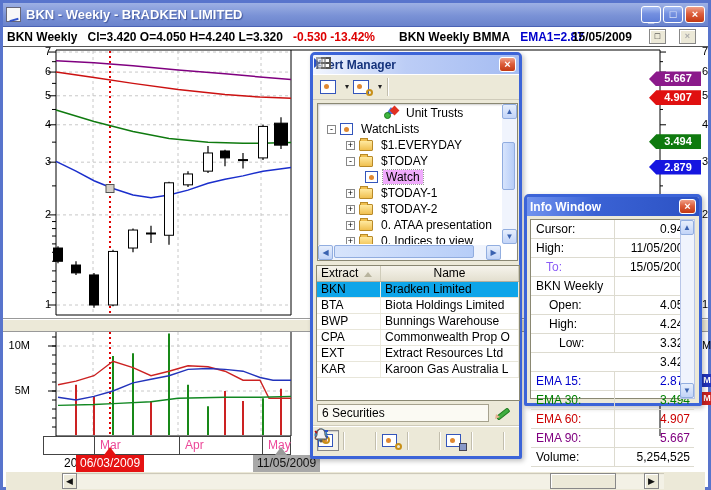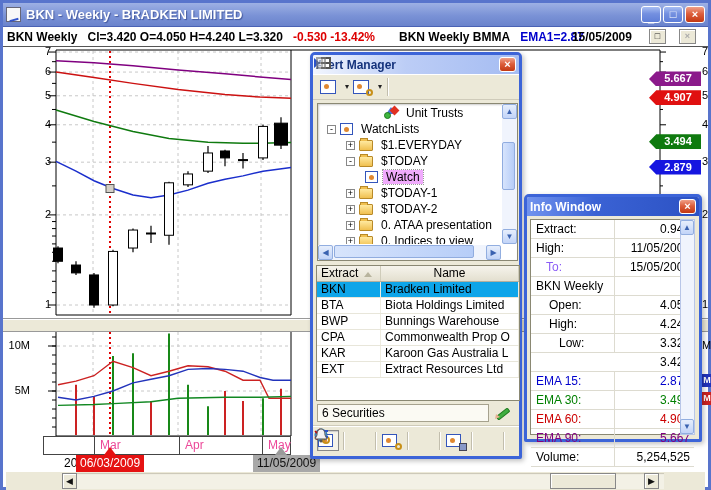--- a/index.html
+++ b/index.html
@@ -419,26 +419,26 @@
           </div>
           <div class="am-tr">
             <div class="col-sym">BWP</div>
             <div class="col-name">Bunnings Warehouse</div>
           </div>
           <div class="am-tr">
             <div class="col-sym">CPA</div>
             <div class="col-name">Commonwealth Prop O</div>
           </div>
           <div class="am-tr">
+            <div class="col-sym">EXT</div>
+            <div class="col-name">Extract Resources Ltd</div>
+          </div>
+          <div class="am-tr">
             <div class="col-sym">KAR</div>
             <div class="col-name">Karoon Gas Australia L</div>
-          </div>
-          <div class="am-tr">
-            <div class="col-sym">EXT</div>
-            <div class="col-name">Extract Resources Ltd</div>
           </div>
         </div>
     </div>
 
     <div class="am-status">6 Securities</div>
     <div class="pencil-btn">
       <svg width="20" height="18">
         <rect x="3" y="9" width="14" height="4" rx="1" transform="rotate(-38 10 11)" fill="#3fae3f" stroke="#1d7a1d"></rect>
         <polygon points="2,16 7,14 3,11" fill="#e8b090"></polygon>
       </svg>
@@ -479,28 +479,28 @@
       <span class="tbi">
         <svg width="16" height="16">
             <path d="M8 2c-3 0-4 3-4 6l-2 4h12l-2-4c0-3-1-6-4-6z" fill="#f2f2f2" stroke="#555"></path>
             <circle cx="8" cy="14" r="1.5" fill="#555"></circle>
           </svg>
       </span>
       <span class="tb-sep"></span>
     </div>
   </div>
 
-  <div class="float-win" style="left:521px;top:191px;width:178px;height:248px;z-index:20">
+  <div class="float-win" style="left:521px;top:191px;width:178px;height:212px;z-index:20">
     <div class="fw-title iw-title">
       <span class="t">Info Window</span>
       <span class="fw-close">×</span>
     </div>
     <div class="iw-body" id="iw-rows">
         <div class="iw-row">
-          <div class="lbl" style="color: rgb(0, 0, 0); padding-left: 5px;">Extract:</div>
+          <div class="lbl" style="color: rgb(0, 0, 0); padding-left: 5px;">Cursor:</div>
           <div class="val" style="color: rgb(0, 0, 0);">0.948</div>
         </div>
         <div class="iw-row">
           <div class="lbl" style="color: rgb(0, 0, 0); padding-left: 5px;">High:</div>
           <div class="val" style="color: rgb(0, 0, 0);">11/05/2009</div>
         </div>
         <div class="iw-row">
           <div class="lbl" style="color: #8b5cf6; padding-left: 15px; text-align: right;">To:</div>
           <div class="val" style="color: rgb(0, 0, 0);">15/05/2009</div>
         </div>

